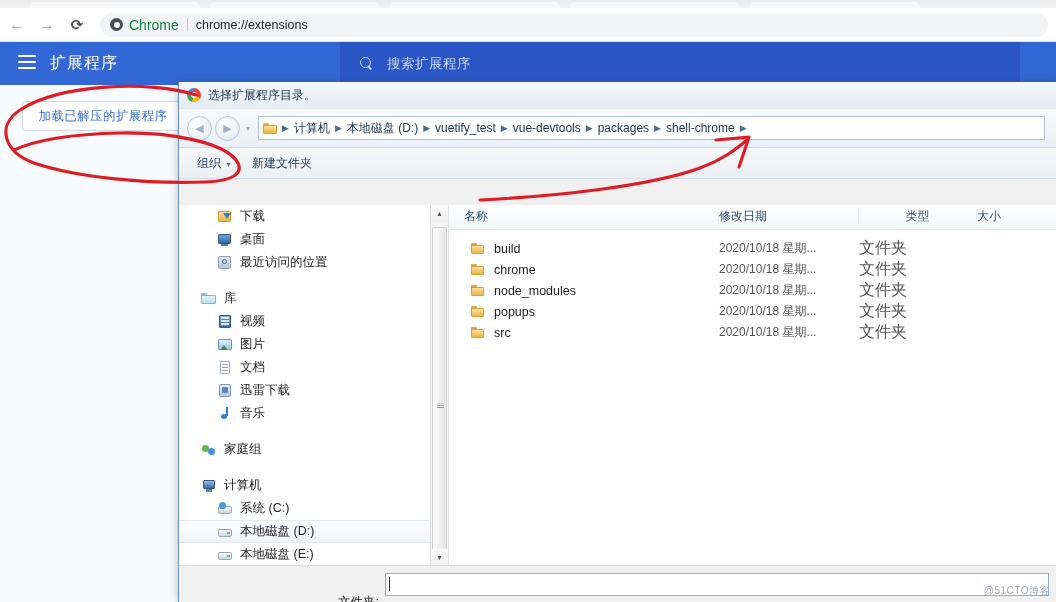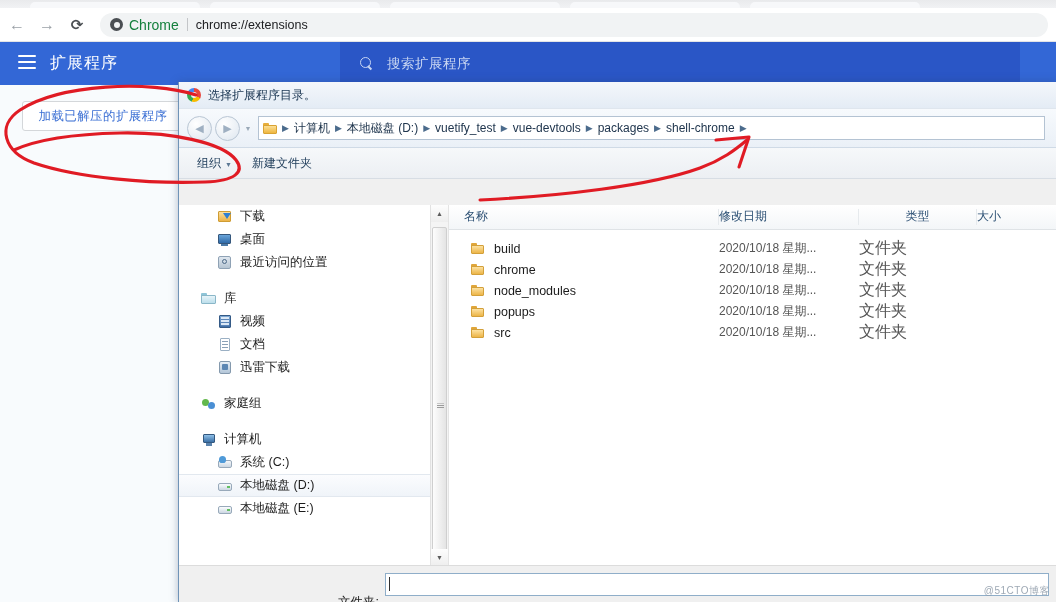--- a/index.html
+++ b/index.html
@@ -427,26 +427,34 @@
             <div class="tree-gap"></div>
             <div class="tree-item lvl1">
               <span class="ti-ico ico-lib"></span>
               <span>库</span>
             </div>
             <div class="tree-item lvl2">
               <span class="ti-ico ico-video"></span>
               <span>视频</span>
             </div>
             <div class="tree-item lvl2">
+              <span class="ti-ico ico-pic"></span>
+              <span>图片</span>
+            </div>
+            <div class="tree-item lvl2">
               <span class="ti-ico ico-doc"></span>
               <span>文档</span>
             </div>
             <div class="tree-item lvl2">
               <span class="ti-ico ico-xunlei"></span>
               <span>迅雷下载</span>
+            </div>
+            <div class="tree-item lvl2">
+              <span class="ti-ico ico-music"></span>
+              <span>音乐</span>
             </div>
             <div class="tree-gap"></div>
             <div class="tree-item lvl1">
               <span class="ti-ico ico-home"></span>
               <span>家庭组</span>
             </div>
             <div class="tree-gap"></div>
             <div class="tree-item lvl1">
               <span class="ti-ico ico-pc"></span>
               <span>计算机</span>

